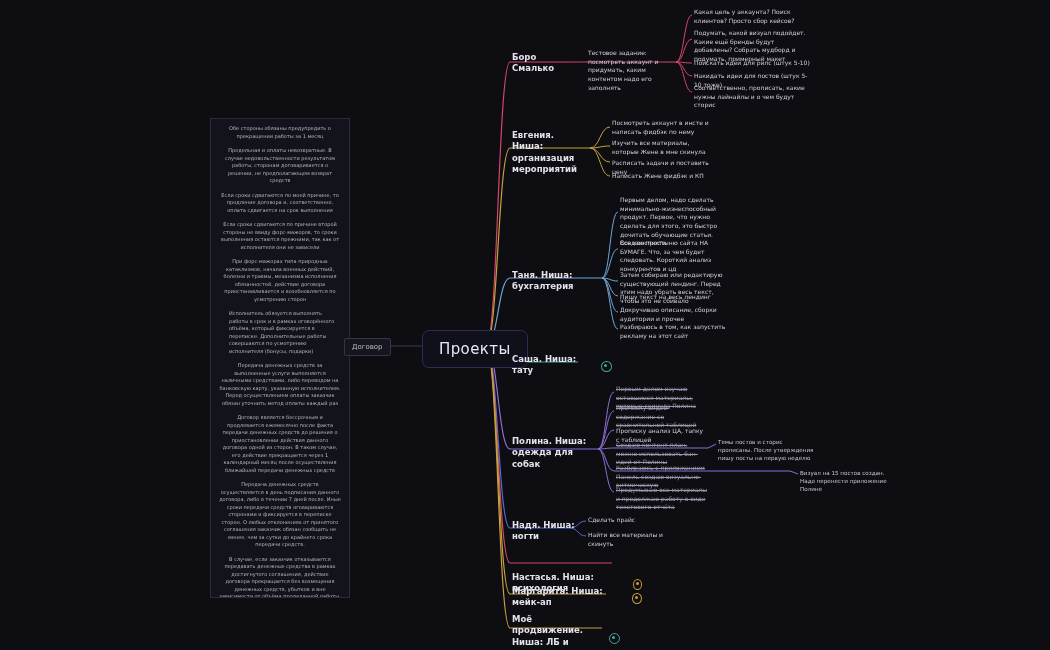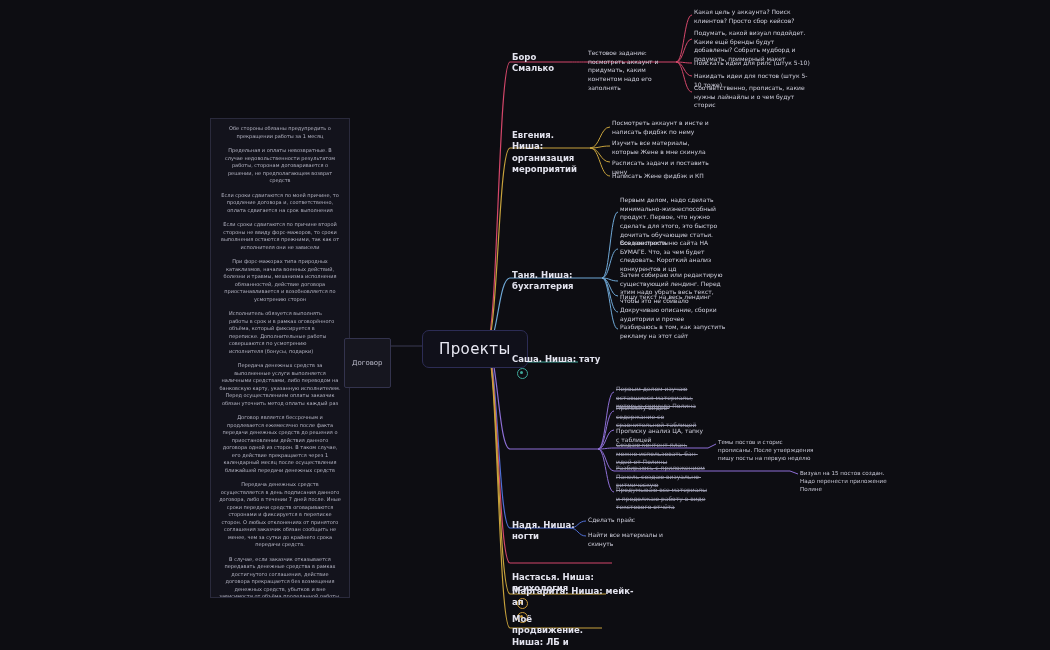--- a/index.html
+++ b/index.html
@@ -38,21 +38,21 @@
     font-size: 15px;
     padding: 9px 16px;
     border-radius: 7px;
     letter-spacing: .4px;
   }
   .doc-node {
     background: #16161f;
     border: 1px solid #33334d;
     color: #b9b9c8;
     font-size: 7px;
-    padding: 20px 7px;
+    padding: 4px 7px;
     border-radius: 2px;
   }
   .branch-label {
     font-size: 8.5px;
     font-weight: bold;
     color: #e3e3ee;
     line-height: 1.35;
     padding-bottom: 3px;
   }
   .leaf {
@@ -114,22 +114,21 @@
     background: #c99b3a;
   }
   .dot-badge.teal {
     border-color: #3fa89a;
   }
   .dot-badge.teal::after {
     background: #3fa89a;
   }
   .branch-row {
     display: flex;
-    align-items: flex-start;
-    flex-direction: column;
+    align-items: center;
   }
 </style>
 </head>
 <body>
 
 <div id="canvas">
 
   <svg class="links" viewBox="0 0 1050 650">
 
     <path d="M382 346 L422 346" stroke="#3a3a52" stroke-width="1" fill="none"></path>
@@ -268,20 +267,23 @@
   </div>
   <div class="node" style="left:620px; top:323px; width:106px;">
     <div class="leaf">Разбираюсь в том, как запустить рекламу на этот сайт</div>
   </div>
 
   <div class="node branch-row" style="left:512px; top:354px; width:100px;">
     <span class="branch-label">Саша. Ниша: тату</span>
     <span class="dot-badge teal"></span>
   </div>
 
+  <div class="node" style="left:512px; top:436px; width:82px;">
+    <div class="branch-label">Полина. Ниша: одежда для собак</div>
+  </div>
   <div class="node" style="left:616px; top:385px; width:92px;">
     <div class="leaf strike">Первым делом изучаю оставшиеся материалы, которые скинула Полина</div>
   </div>
   <div class="node" style="left:616px; top:404px; width:92px;">
     <div class="leaf strike">Прописку видео-содержание со сравнительной таблицей</div>
   </div>
   <div class="node" style="left:616px; top:427px; width:92px;">
     <div class="leaf">Прописку анализ ЦА, тапку с таблицей</div>
   </div>
   <div class="node" style="left:616px; top:441px; width:92px;">

